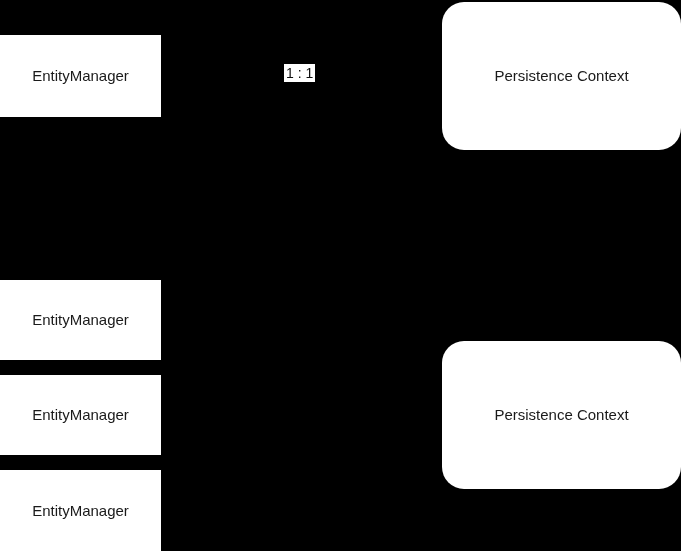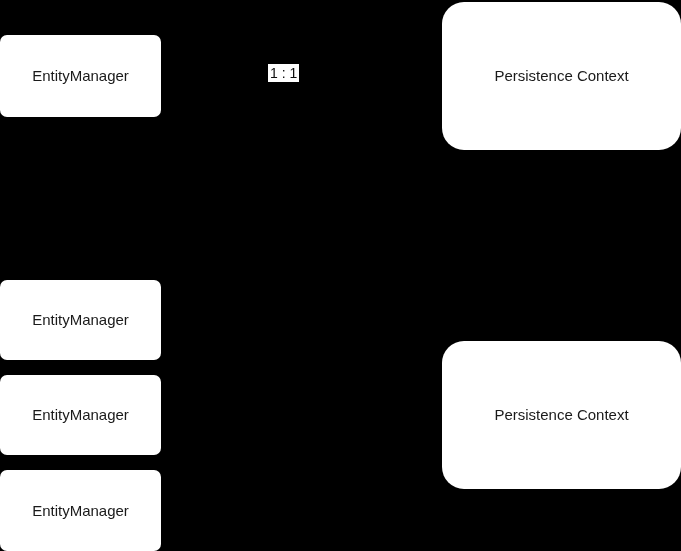--- a/index.html
+++ b/index.html
@@ -22,21 +22,21 @@
     align-items: center;
     justify-content: center;
     background: #ffffff;
     color: #1a1a1a;
     font-size: 15px;
     line-height: 1.2;
     text-align: center;
     user-select: none;
   }
   .node-rect {
-    border-radius: 7px;
+    border-radius: 0;
   }
   .node-round {
     border-radius: 22px;
     align-items: center;
   }
   .edge-label {
     position: absolute;
     box-sizing: border-box;
     background: #ffffff;
     color: #0d0d0d;
@@ -46,21 +46,21 @@
     white-space: nowrap;
     user-select: none;
   }
   
   #em-top      { left: 0px;   top: 35px;  width: 161px; height: 82px; }
   #em-1        { left: 0px;   top: 280px; width: 161px; height: 80px; }
   #em-2        { left: 0px;   top: 375px; width: 161px; height: 80px; }
   #em-3        { left: 0px;   top: 470px; width: 161px; height: 81px; }
   #pc-top      { left: 442px; top: 2px;   width: 239px; height: 148px; }
   #pc-bottom   { left: 442px; top: 341px; width: 239px; height: 148px; }
-  #label-1-1   { left: 268px; top: 64px;  }
+  #label-1-1   { left: 284px; top: 64px;  }
 </style>
 </head>
 <body>
 
 <div id="canvas">
 
   <div class="node node-rect" id="em-top">
     <span>EntityManager</span>
   </div>
 

